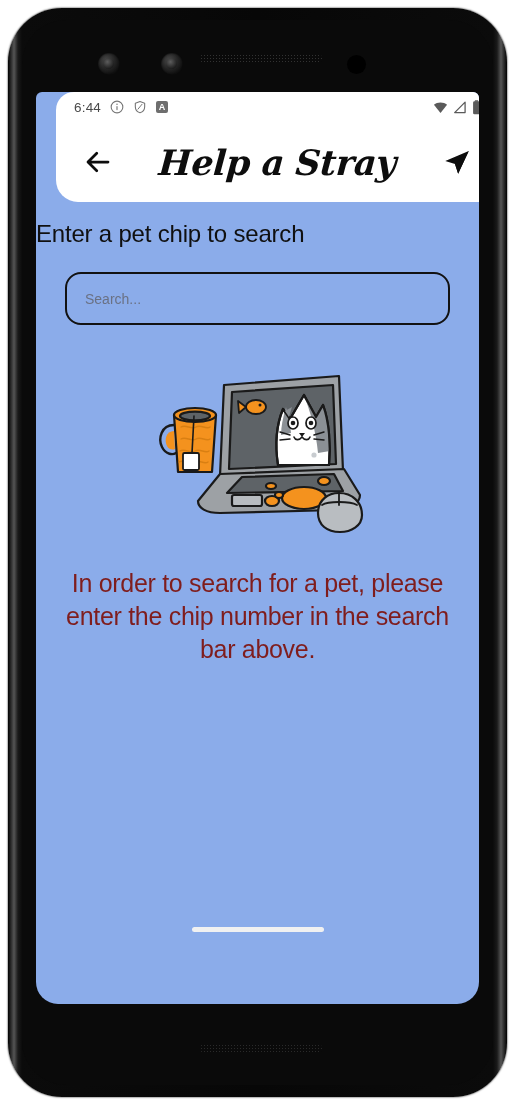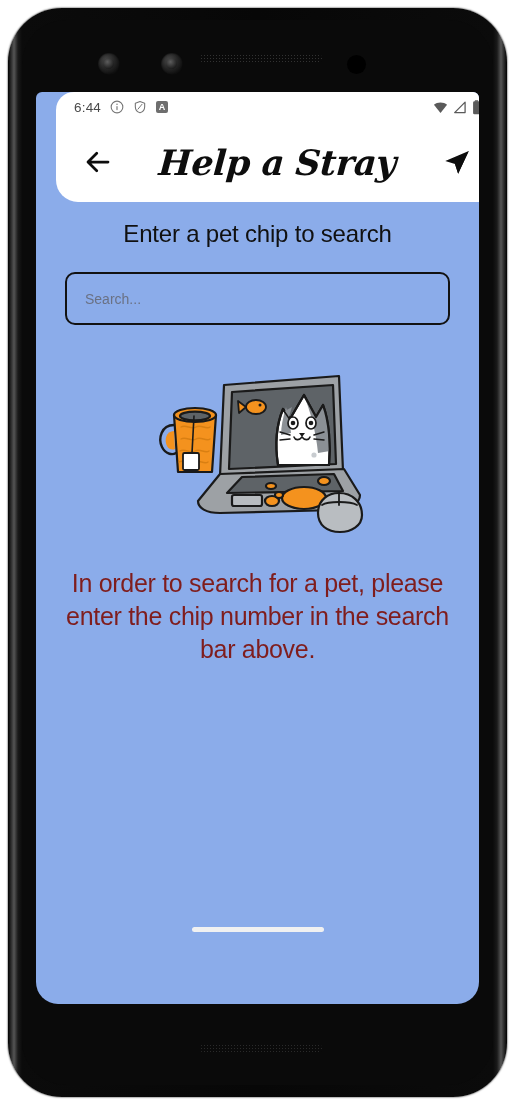--- a/index.html
+++ b/index.html
@@ -200,32 +200,31 @@
 
   
   #content {
     position: absolute;
     left: 0; top: 110px;
     width: 443px;
   }
 
   #page-heading {
     margin-top: 18px;
-    text-align: center;
     font-size: 24px;
     color: #101010;
     letter-spacing: -0.2px;
   }
 
   #search-field {
     margin: 24px auto 4px;
     width: 385px;
     height: 53px;
     border: 2.5px solid #121212;
-    border-radius: 10px;
+    border-radius: 16px;
     background: transparent;
     display: flex;
     align-items: center;
     padding: 0 18px;
     cursor: text;
   }
   #search-input {
     width: 100%;
     border: 0;
     outline: 0;

